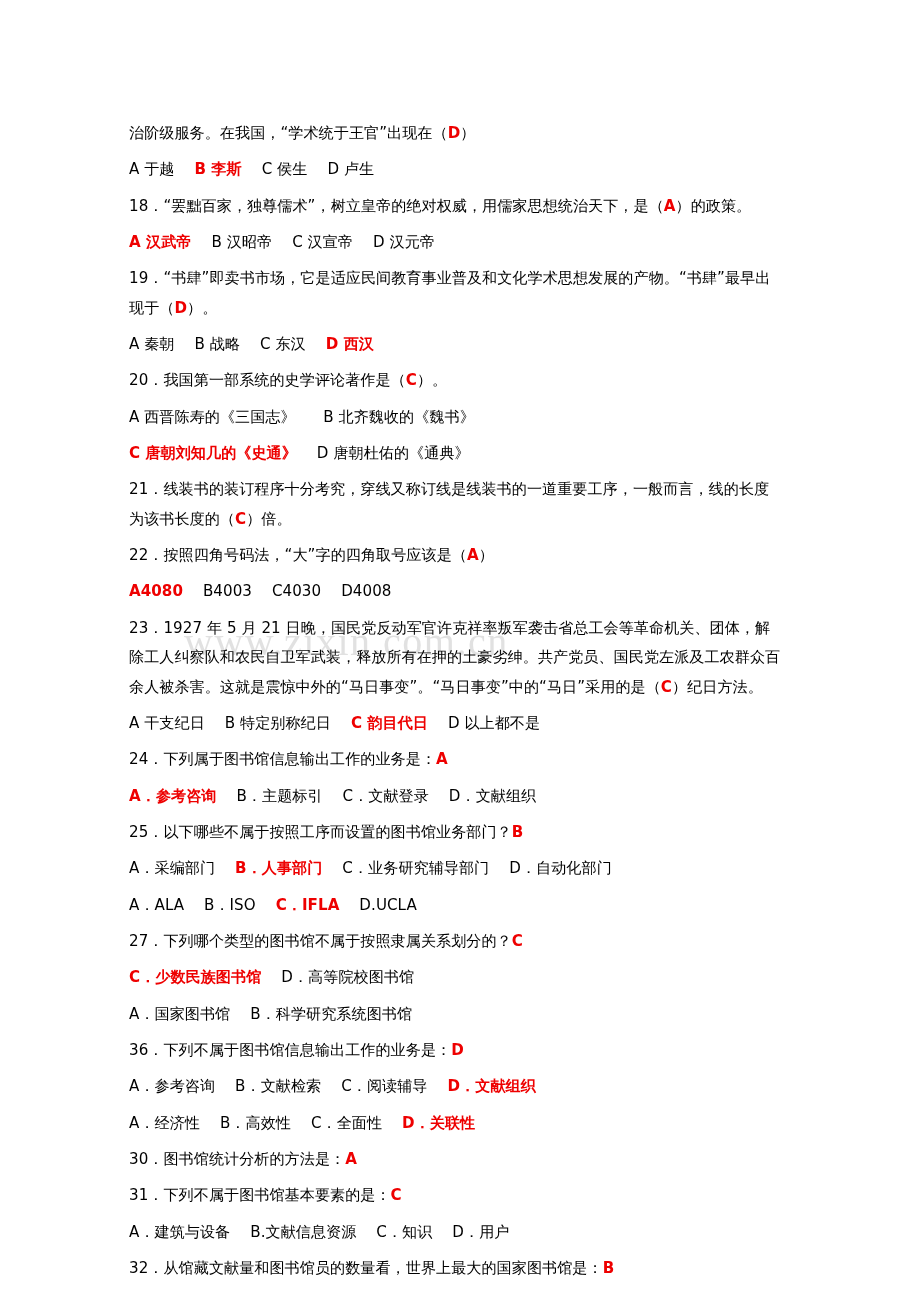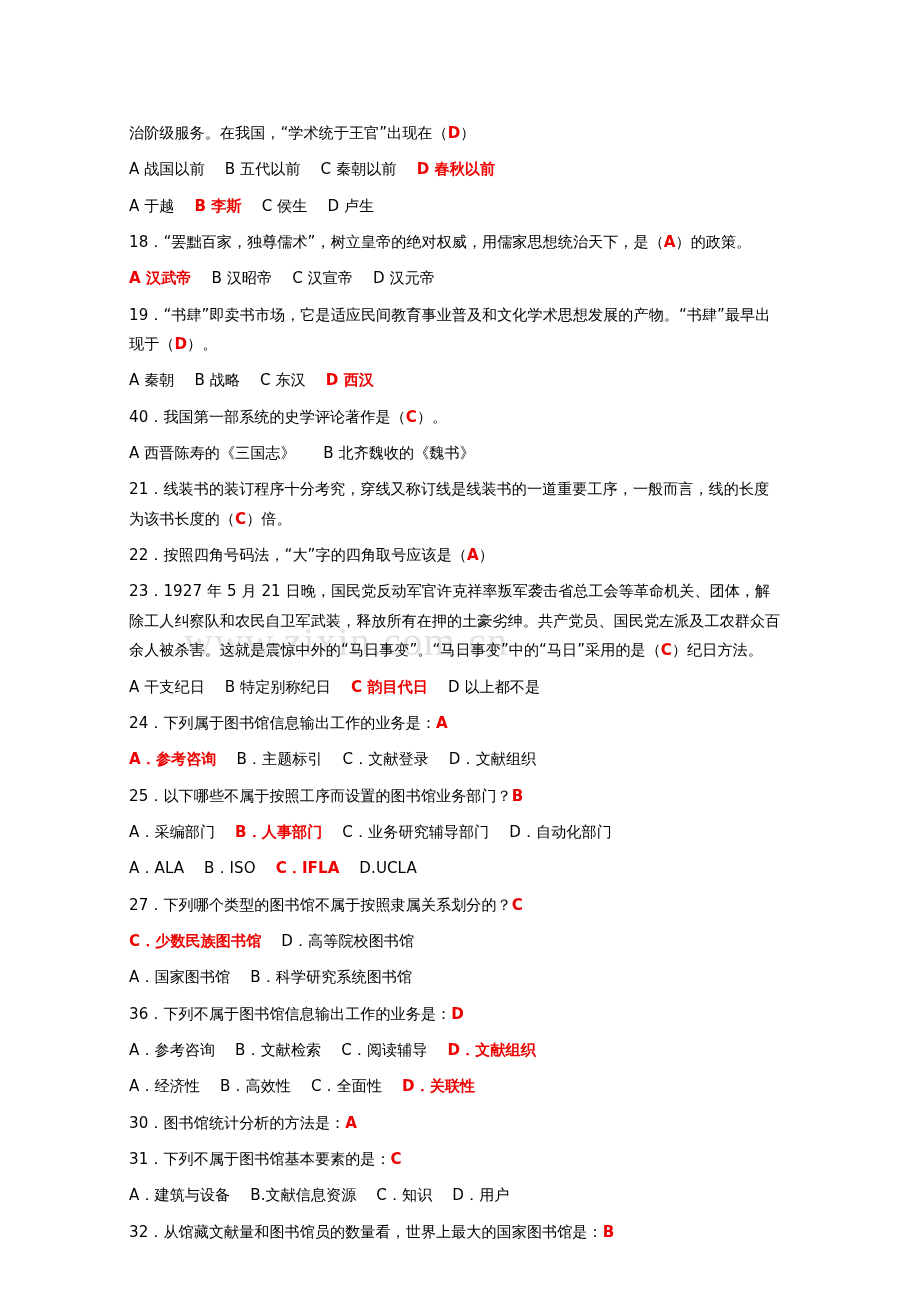--- a/index.html
+++ b/index.html
@@ -69,30 +69,31 @@
 </style>
 </head>
 <body>
 
 <div id="page">
 
   <div id="watermark">www.zixin.com.cn</div>
 
   <div id="body-text">
       <div class="line para"><span class="">治阶级服务。在我国，“学术统于王官”出现在（</span><span class="red">D</span><span class="">）</span></div>
-      <div class="line para"><span class="">A 战国以前  B 五代以前  C 秦朝以前  </span><span class="red">D 春秋以前</span></div>
       <div class="line para"><span class="">A 于越  </span><span class="red">B 李斯</span><span class="">  C 侯生  D 卢生</span></div>
       <div class="line para"><span class="">18．“罢黜百家，独尊儒术”，树立皇帝的绝对权威，用儒家思想统治天下，是（</span><span class="red">A</span><span class="">）的政策。</span></div>
       <div class="line para"><span class="red">A 汉武帝</span><span class="">  B 汉昭帝  C 汉宣帝  D 汉元帝</span></div>
       <div class="line para"><span class="">19．“书肆”即卖书市场，它是适应民间教育事业普及和文化学术思想发展的产物。“书肆”最早出现于（</span><span class="red">D</span><span class="">）。</span></div>
       <div class="line para"><span class="">A 秦朝  B 战略  C 东汉  </span><span class="red">D 西汉</span></div>
-      <div class="line para"><span class="">40．我国第一部系统的史学评论著作是（</span><span class="red">C</span><span class="">）。</span></div>
+      <div class="line para"><span class="">20．我国第一部系统的史学评论著作是（</span><span class="red">C</span><span class="">）。</span></div>
       <div class="line para"><span class="">A 西晋陈寿的《三国志》   B 北齐魏收的《魏书》</span></div>
+      <div class="line para"><span class="red">C 唐朝刘知几的《史通》</span><span class="">  D 唐朝杜佑的《通典》</span></div>
       <div class="line para"><span class="">21．线装书的装订程序十分考究，穿线又称订线是线装书的一道重要工序，一般而言，线的长度为该书长度的（</span><span class="red">C</span><span class="">）倍。</span></div>
       <div class="line para"><span class="">22．按照四角号码法，“大”字的四角取号应该是（</span><span class="red">A</span><span class="">）</span></div>
+      <div class="line para"><span class="red">A4080</span><span class="">  B4003  C4030  D4008</span></div>
       <div class="line para"><span class="">23．1927 年 5 月 21 日晚，国民党反动军官许克祥率叛军袭击省总工会等革命机关、团体，解除工人纠察队和农民自卫军武装，释放所有在押的土豪劣绅。共产党员、国民党左派及工农群众百余人被杀害。这就是震惊中外的“马日事变”。“马日事变”中的“马日”采用的是（</span><span class="red">C</span><span class="">）纪日方法。</span></div>
       <div class="line para"><span class="">A 干支纪日  B 特定别称纪日  </span><span class="red">C 韵目代日</span><span class="">  D 以上都不是</span></div>
       <div class="line para"><span class="">24．下列属于图书馆信息输出工作的业务是：</span><span class="red">A</span></div>
       <div class="line para"><span class="red">A．参考咨询</span><span class="">  B．主题标引  C．文献登录  D．文献组织</span></div>
       <div class="line para"><span class="">25．以下哪些不属于按照工序而设置的图书馆业务部门？</span><span class="red">B</span></div>
       <div class="line para"><span class="">A．采编部门  </span><span class="red">B．人事部门</span><span class="">  C．业务研究辅导部门  D．自动化部门</span></div>
       <div class="line para"><span class="">A．ALA  B．ISO  </span><span class="red">C．IFLA</span><span class="">  D.UCLA</span></div>
       <div class="line para"><span class="">27．下列哪个类型的图书馆不属于按照隶属关系划分的？</span><span class="red">C</span></div>
       <div class="line para"><span class="red">C．少数民族图书馆</span><span class="">  D．高等院校图书馆</span></div>
       <div class="line para"><span class="">A．国家图书馆  B．科学研究系统图书馆</span></div>

